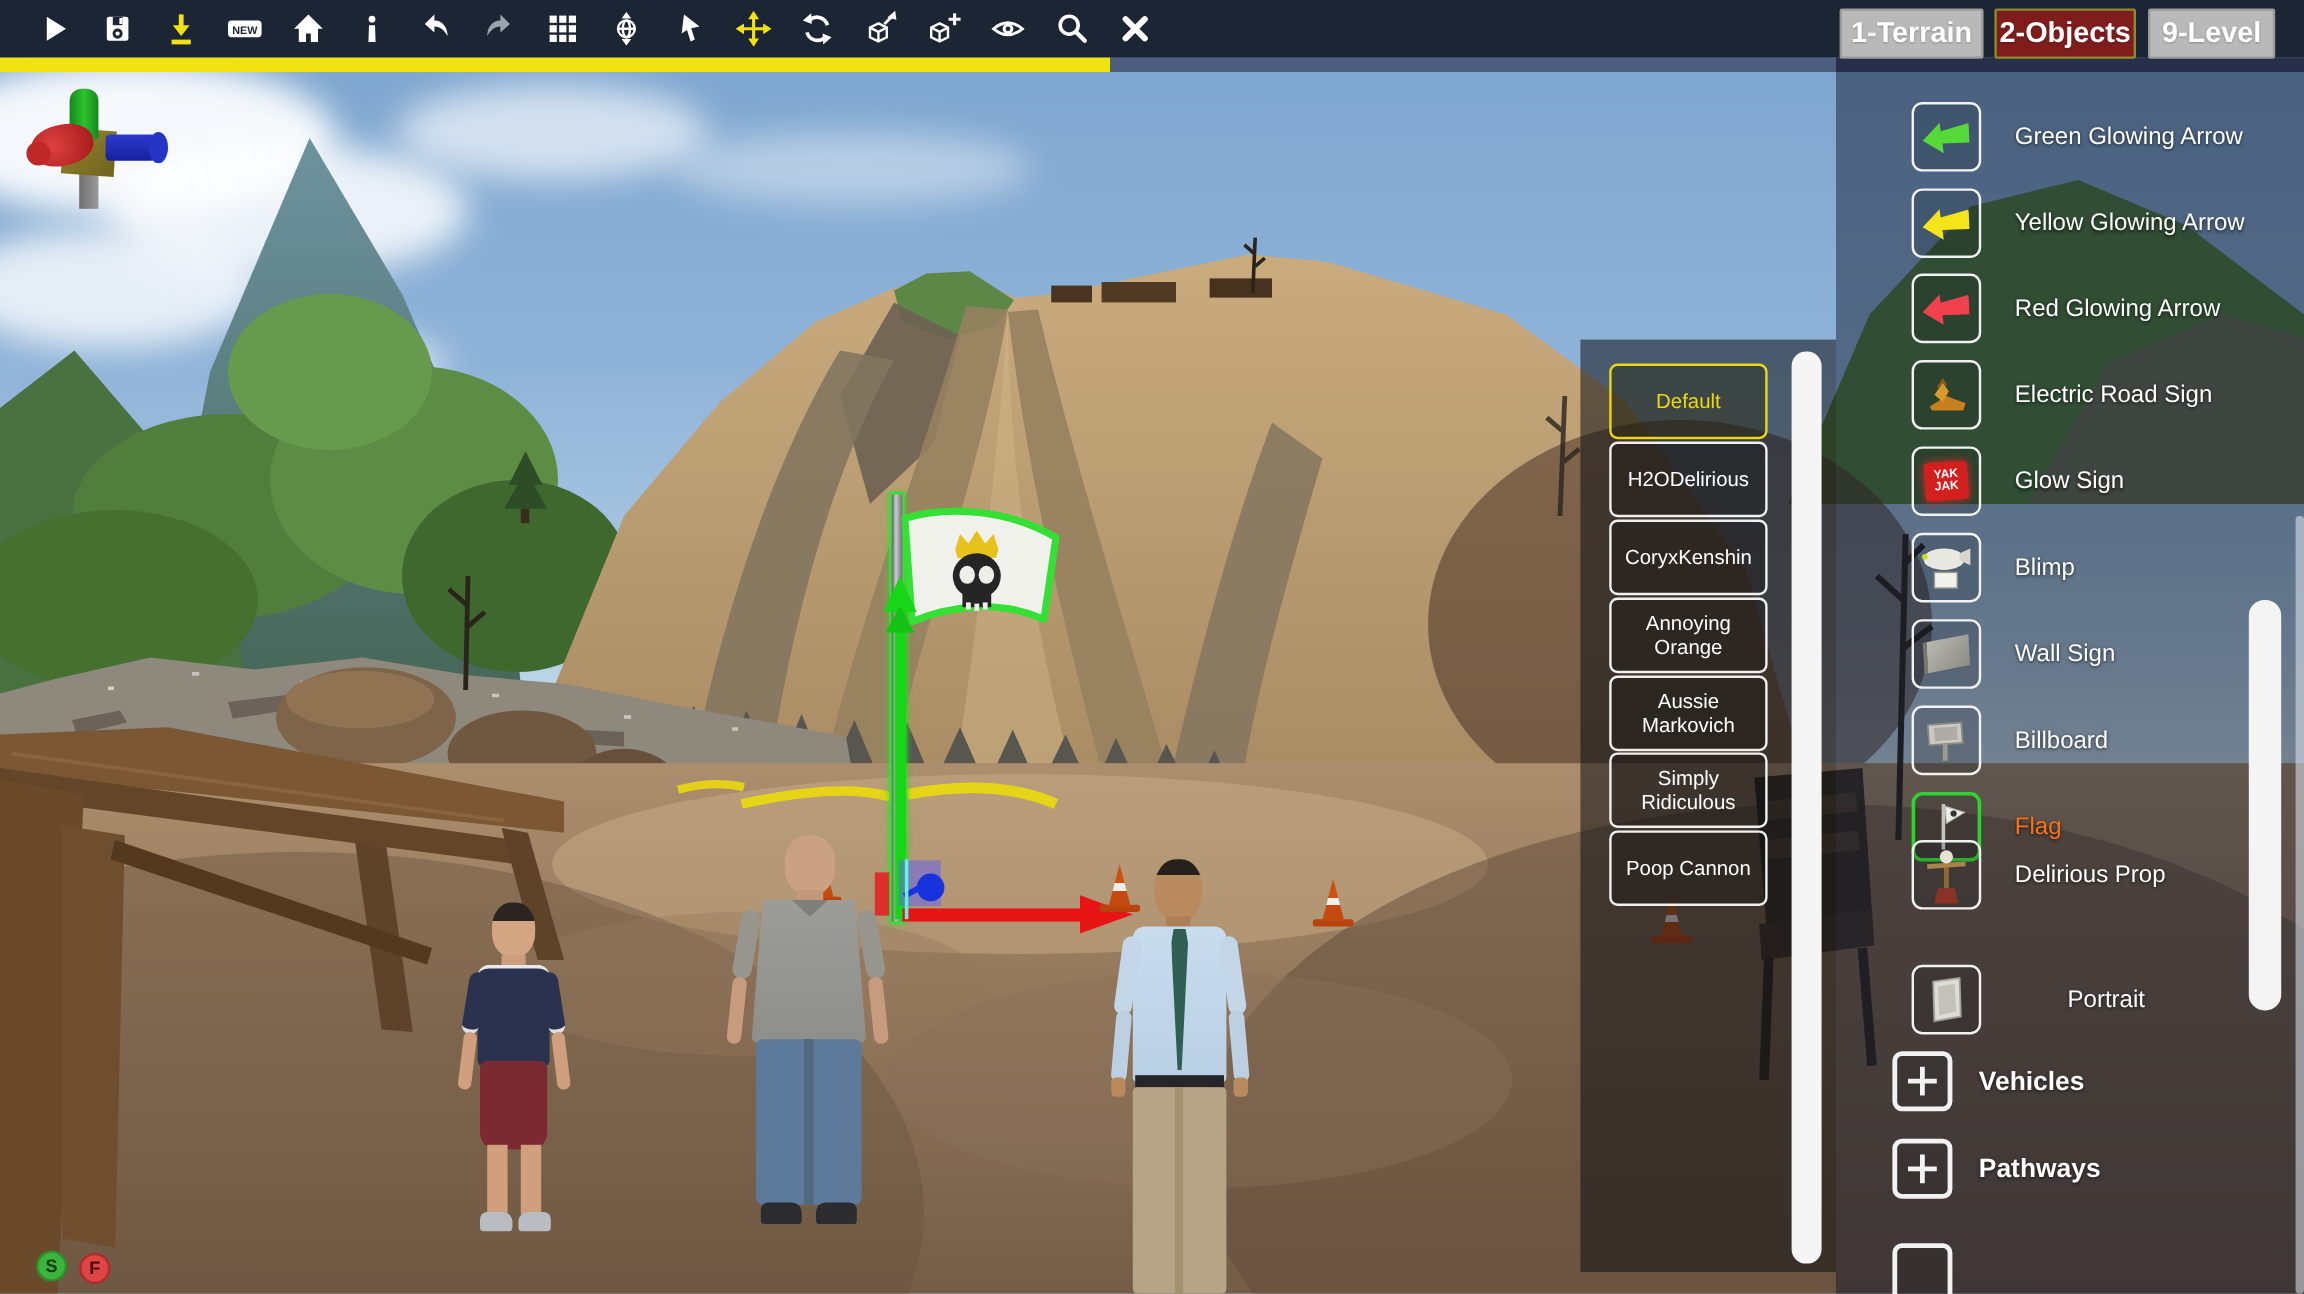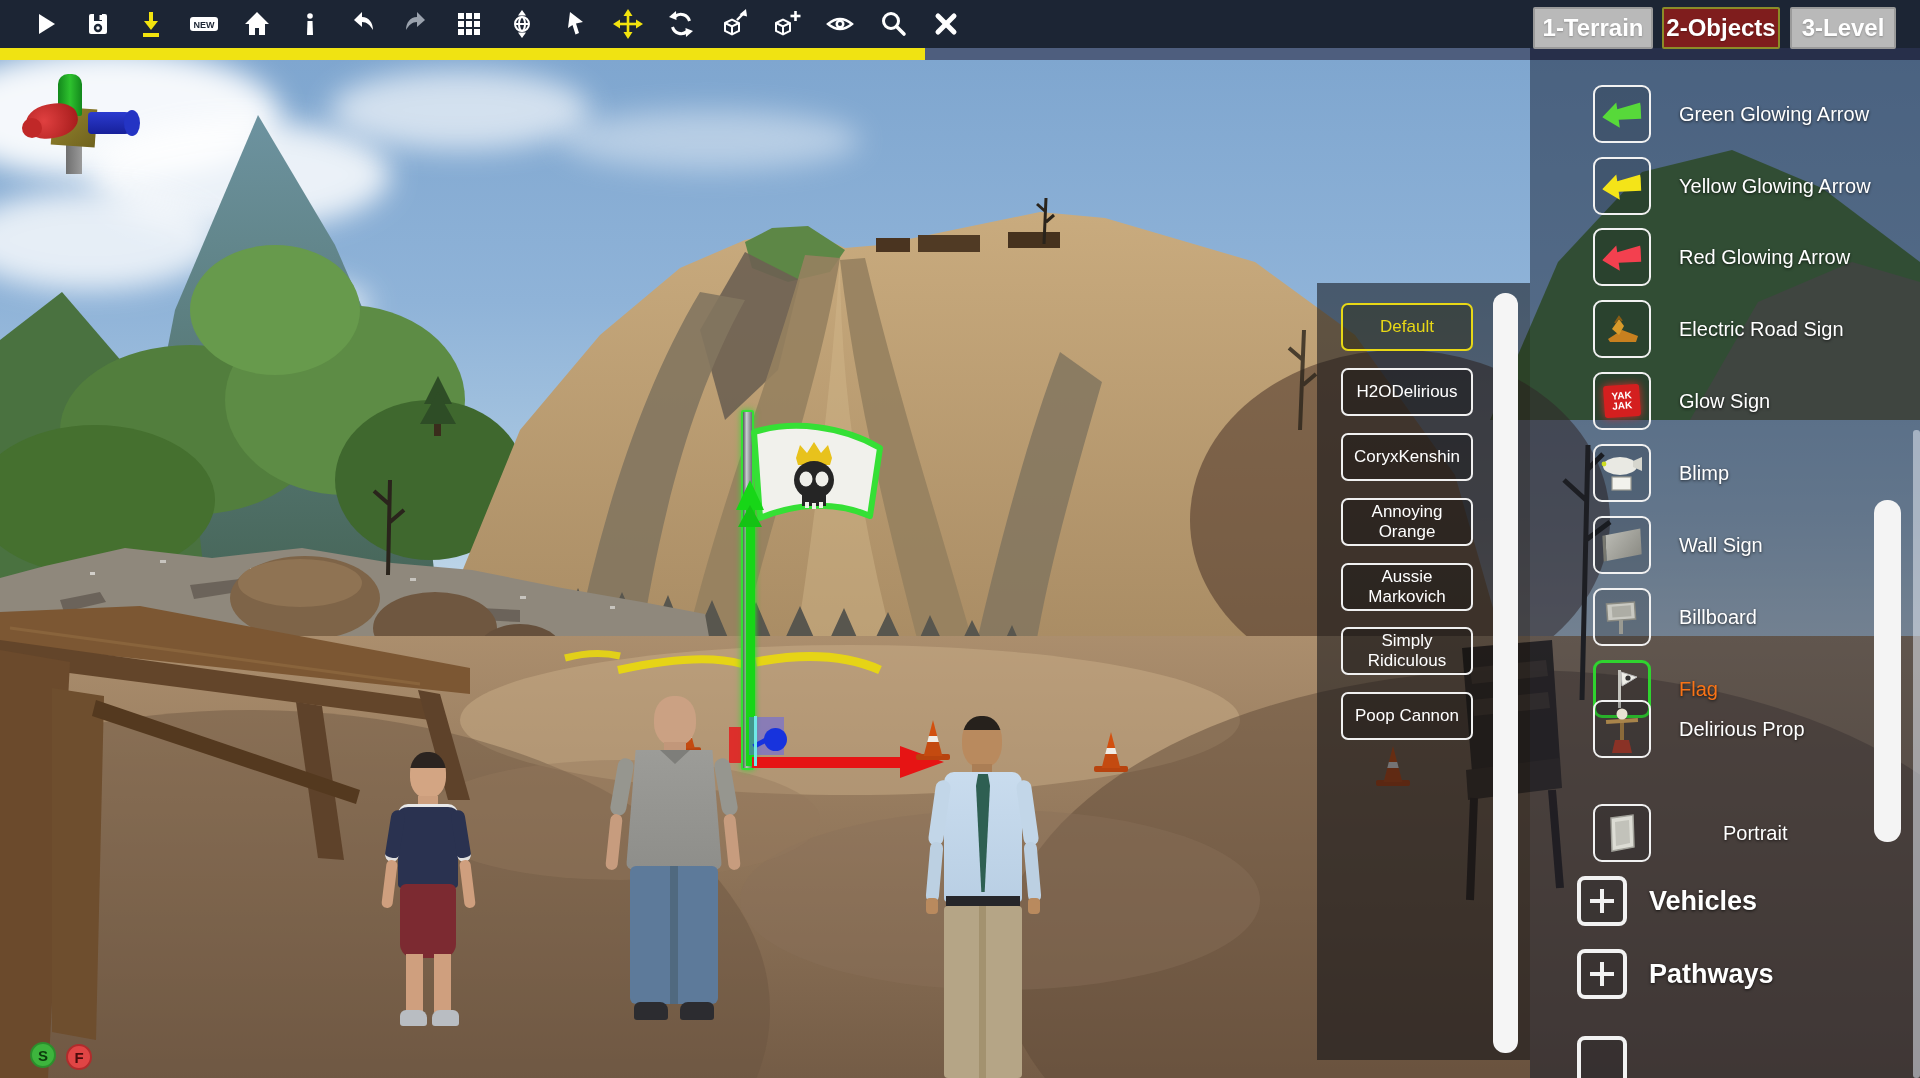--- a/index.html
+++ b/index.html
@@ -61,27 +61,27 @@
   .obj-icon { width:58px; height:58px; border:2.5px solid #f2f2f2; border-radius:9px; background:rgba(10,14,20,.18);
     display:flex; align-items:center; justify-content:center; flex:0 0 58px; }
   .obj-label { margin-left:28px; width:218px; color:#fff; font-size:20px; line-height:1.2;
     text-shadow:0 1px 3px rgba(0,0,0,.7); }
   .obj-row.selected .obj-icon { border-color:#2fd32f; border-width:3px; }
   .obj-row.selected .obj-label { color:#f97316; }
   .block-arrow { width:40px; height:29px; transform:rotate(-8deg);
     clip-path:polygon(0 50%,40% 6%,40% 30%,100% 18%,96% 74%,40% 66%,40% 94%); }
   .grp-row { position:absolute; left:47px; width:330px; height:50px; display:flex; align-items:center; cursor:pointer; }
   .grp-icon { width:50px; height:50px; border:4px solid #f2f2f2; border-radius:8px; display:flex; align-items:center; justify-content:center; flex:0 0 50px; background:rgba(10,14,20,.15); }
-  .grp-label { margin-left:22px; color:#fff; font-size:27px; font-weight:bold; text-shadow:0 1px 3px rgba(0,0,0,.7); }
+  .grp-label { margin-left:22px; color:#fff; font-size:22px; font-weight:bold; text-shadow:0 1px 3px rgba(0,0,0,.7); }
   #sidebar-scrollbar { position:absolute; left:344px; top:452px; width:27px; height:342px; background:#f4f4f4; border-radius:13px; cursor:pointer; }
   #edge-sliver { position:absolute; left:1913px; top:430px; width:7px; height:648px; background:rgba(225,232,240,.55); z-index:11; border-radius:3px; }
 
   #skin-panel { position:absolute; left:1317px; top:283px; width:213px; height:777px;
     background:rgba(14,16,22,.55); z-index:12; }
-  .skin-btn { position:absolute; left:24px; width:132px; height:48px; border:2.5px solid #f0f0f0; border-radius:7px;
+  .skin-btn { position:absolute; left:24px; width:132px; height:63px; border:2.5px solid #f0f0f0; border-radius:7px;
     background:rgba(15,15,15,.35); color:#fff; font-size:17px; line-height:1.15; display:flex; align-items:center;
     justify-content:center; text-align:center; padding:2px 5px; cursor:pointer; }
   .skin-btn.selected { border-color:#e8d816; color:#e8d816; background:rgba(40,38,8,.4); }
   #skin-scrollbar { position:absolute; left:176px; top:10px; width:25px; height:760px; background:#f5f5f5; border-radius:12px; cursor:pointer; }
 </style>
 </head>
 <body>
 
 <div id="scene">
 
@@ -588,13 +588,13 @@
   </div>
 </div>
 
 <div id="strip">
   <div class="fill"></div>
   <div class="track"></div>
 </div>
 
 <div class="tab" style="left:1533px;width:120px;">1-Terrain</div>
 <div class="tab active" style="left:1662px;width:118px;">2-Objects</div>
-<div class="tab" style="left:1790px;width:106px;">3-Level</div>
+<div class="tab" style="left:1790px;width:106px;">9-Level</div>
 
 </body></html>

